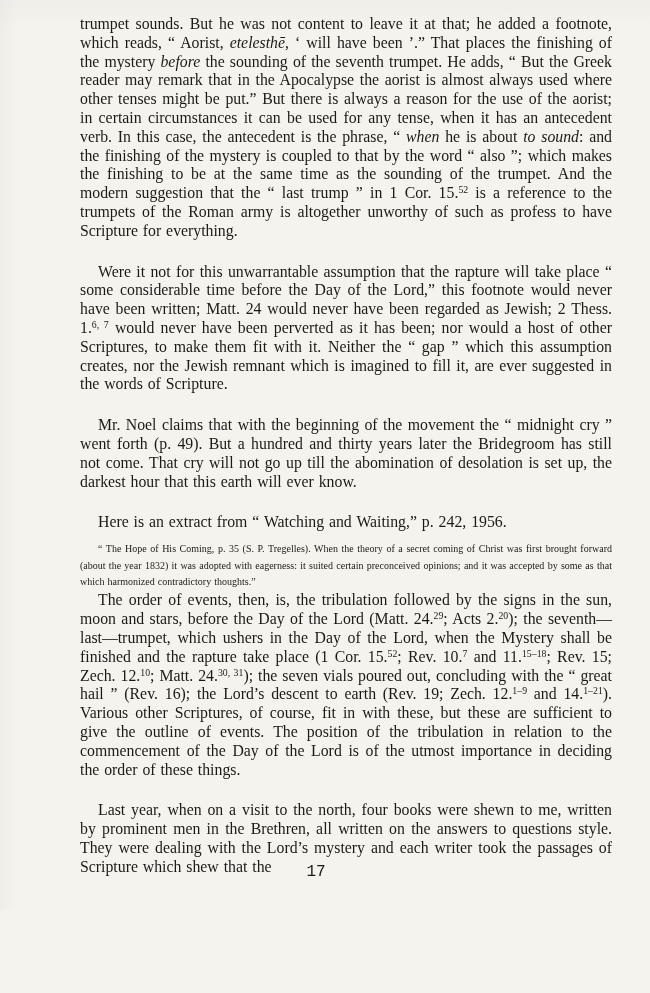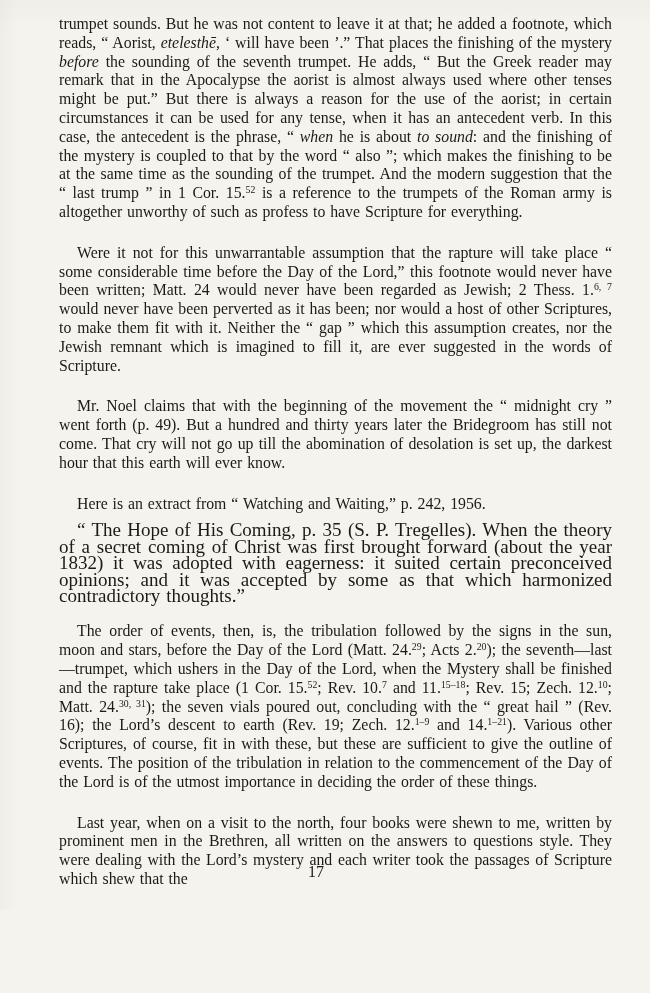--- a/index.html
+++ b/index.html
@@ -11,57 +11,57 @@
   body {
     width: 650px;
     height: 993px;
     background: var(--paper);
     overflow: hidden;
   }
   .page {
     position: relative;
     width: 650px;
     height: 909px;
-    padding: 15px 38px 0 59px;
+    padding: 15px 38px 0 80px;
     font-family: "Liberation Serif", "DejaVu Serif", serif;
     color: var(--ink);
     background:
       linear-gradient(90deg, rgba(0,0,0,0.025) 0, rgba(0,0,0,0) 18px),
       linear-gradient(180deg, rgba(0,0,0,0.02) 0, rgba(0,0,0,0) 30px);
   }
   .para {
     margin: 0;
     text-align: justify;
     font-size: 15.8px;
     line-height: 18.8px;
     word-spacing: 0.06em;
   }
   .para + .para { margin-top: 22px; }
   .para.indent { text-indent: 18px; }
   .para.small {
-    font-size: 19px;
+    font-size: 10px;
     line-height: 16.4px;
     margin-top: 9px;
   }
-  .para.small + .para { margin-top: 18px; }
+  .para.small + .para { margin-top: 1px; }
   .para sup {
     font-size: 62%;
     line-height: 0;
     vertical-align: baseline;
     position: relative;
     top: -0.5em;
   }
   .page-number {
     position: absolute;
     left: 0;
     right: 18px;
     bottom: 28px;
     text-align: center;
     font-size: 16px;
-    font-family: Liberation Serif, serif;
+    font-family: Liberation Mono, monospace;
     color: var(--ink);
   }
 </style>
 </head>
 <body>
 
 <div class="page">
   <div class="text-block">
       <p class="para"><span>trumpet sounds.  But he was not content to leave it at that; he added a footnote, which reads, “ Aorist, </span><i>etelesthē</i><span>, ‘ will have been ’.”  That places the finishing of the mystery </span><i>before</i><span> the sounding of the seventh trumpet.  He adds, “ But the Greek reader may remark that in the Apocalypse the aorist is almost always used where other tenses might be put.”  But there is always a reason for the use of the aorist; in certain circumstances it can be used for any tense, when it has an antecedent verb.  In this case, the antecedent is the phrase, “ </span><i>when</i><span> he is about </span><i>to sound</i><span>: and the finishing of the mystery is coupled to that by the word “ also ”; which makes the finishing to be at the same time as the sounding of the trumpet.  And the modern suggestion that the “ last trump ” in 1 Cor. 15.</span><sup>52</sup><span> is a reference to the trumpets of the Roman army is altogether unworthy of such as profess to have Scripture for everything.</span></p>
       <p class="para indent"><span>Were it not for this unwarrantable assumption that the rapture will take place “ some considerable time before the Day of the Lord,” this footnote would never have been written; Matt. 24 would never have been regarded as Jewish; 2 Thess. 1.</span><sup>6, 7</sup><span> would never have been perverted as it has been; nor would a host of other Scriptures, to make them fit with it.  Neither the “ gap ” which this assumption creates, nor the Jewish remnant which is imagined to fill it, are ever suggested in the words of Scripture.</span></p>

